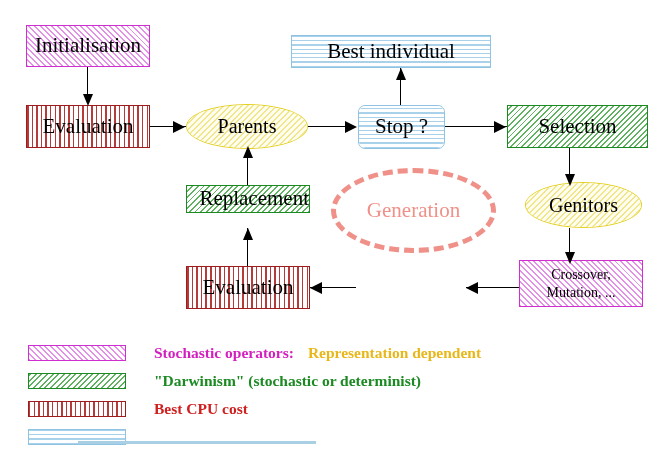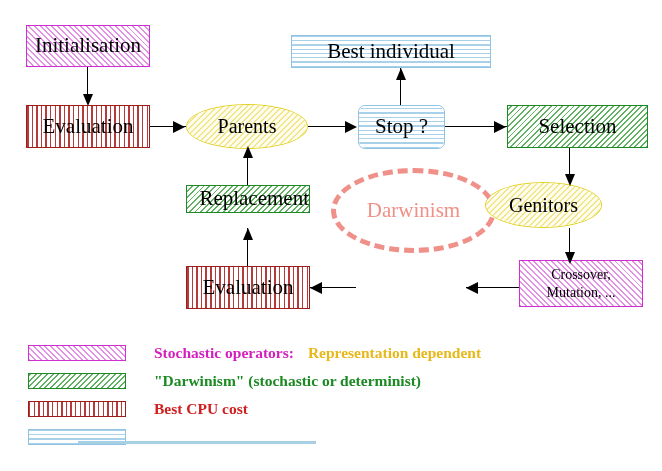--- a/index.html
+++ b/index.html
@@ -270,40 +270,40 @@
   </div>
 
   <div class="node rect rounded fill-blue" style="left:358px; top:105px; width:87px; height:44px; font-size:21px;">
     <span class="label">Stop ?</span>
   </div>
 
   <div class="node rect fill-green" style="left:507px; top:105px; width:141px; height:43px; font-size:21px;">
     <span class="label">Selection</span>
   </div>
 
-  <div class="node ellipse fill-yellow" style="left:485px; top:182px; width:117px; height:46px; font-size:20px;">
+  <div class="node ellipse fill-yellow" style="left:525px; top:182px; width:117px; height:46px; font-size:20px;">
     <span class="label">Genitors</span>
   </div>
 
   <div class="node rect fill-magenta" style="left:519px; top:260px; width:124px; height:47px; font-size:14px; flex-direction:column; line-height:1.25;">
     <span class="label">Crossover,</span>
     <span class="label">Mutation, ...</span>
   </div>
 
 
   <div class="node rect fill-red" style="left:186px; top:266px; width:124px; height:43px; font-size:21px;">
     <span class="label">Evaluation</span>
   </div>
 
   <div class="node rect fill-green" style="left:186px; top:185px; width:124px; height:28px; font-size:21px;justify-content:flex-end;">
     <span class="label">Replacement</span>
   </div>
 
   <div class="gen-ellipse" style="left:331px; top:168px; width:165px; height:85px; font-size:21px;">
-    <span class="label">Darwinism</span>
+    <span class="label">Generation</span>
   </div>
 
   <div id="legend">
 
     <div class="legend-row" style="top:6px;">
       <span class="swatch fill-magenta"></span>
       <span class="legend-text lt-magenta">Stochastic operators:</span>
       <span class="legend-text lt-gold" style="margin-left:14px;">Representation dependent</span>
     </div>
 

